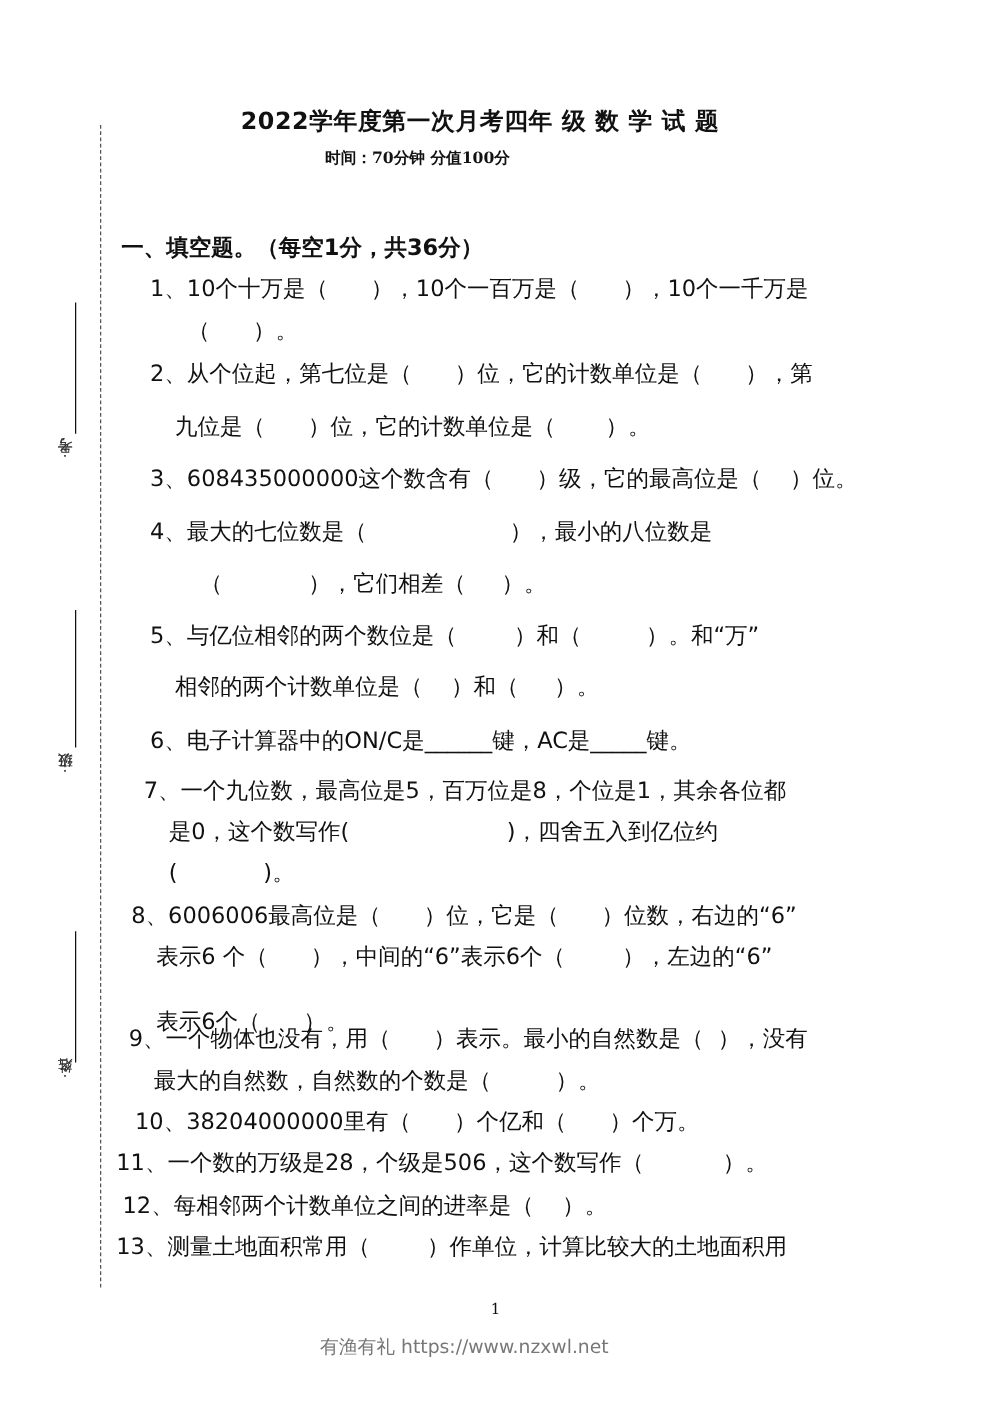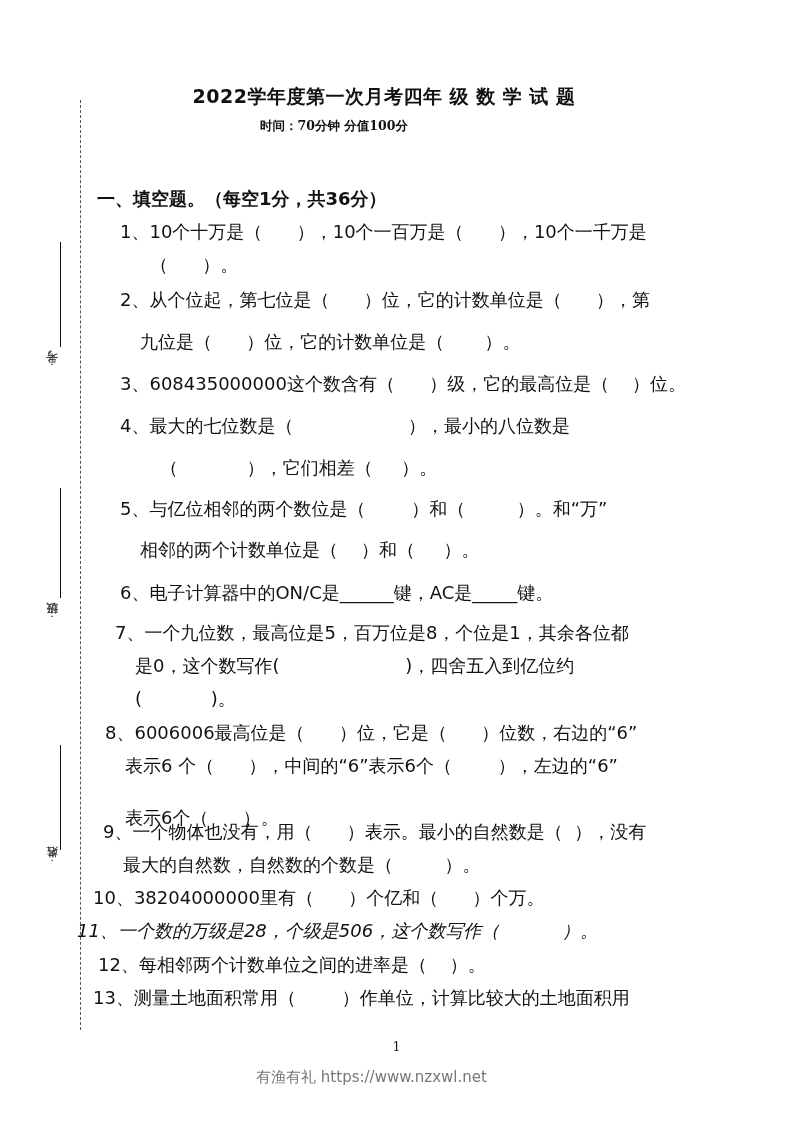--- a/index.html
+++ b/index.html
@@ -57,19 +57,19 @@
 <div class="line" style="left:140px;top:539px;">相邻的两个计数单位是（    ）和（     ）。</div>
 <div class="line" style="left:120px;top:582px;">6、电子计算器中的ON/C是______键，AC是_____键。</div>
 <div class="line" style="left:115px;top:622px;">7、一个九位数，最高位是5，百万位是8，个位是1，其余各位都</div>
 <div class="line" style="left:135px;top:655px;">是0，这个数写作(                      )，四舍五入到亿位约</div>
 <div class="line" style="left:135px;top:688px;">(            )。</div>
 <div class="line" style="left:105px;top:722px;">8、6006006最高位是（      ）位，它是（      ）位数，右边的“6”</div>
 <div class="line" style="left:125px;top:755px;">表示6 个（      ），中间的“6”表示6个（        ），左边的“6”</div>
 <div class="line" style="left:125px;top:788px;margin-top:19px;">表示6个（      ）。</div>
 <div class="line" style="left:103px;top:821px;">9、一个物体也没有，用（      ）表示。最小的自然数是（  ），没有</div>
 <div class="line" style="left:123px;top:854px;">最大的自然数，自然数的个数是（         ）。</div>
-<div class="line" style="left:93px;top:887px;">10、38204000000里有（      ）个亿和（      ）个万。</div>
-<div class="line" style="left:77px;top:920px;font-style:italic;">11、一个数的万级是28，个级是506，这个数写作（           ）。</div>
+<div class="line" style="left:108px;top:887px;">10、38204000000里有（      ）个亿和（      ）个万。</div>
+<div class="line" style="left:93px;top:920px;">11、一个数的万级是28，个级是506，这个数写作（           ）。</div>
 <div class="line" style="left:98px;top:954px;">12、每相邻两个计数单位之间的进率是（    ）。</div>
 <div class="line" style="left:93px;top:987px;text-align:right;">13、测量土地面积常用（        ）作单位，计算比较大的土地面积用</div>
 
 <div class="page-number">1</div>
 <div class="watermark">有渔有礼 https://www.nzxwl.net</div>
 
 </body></html>

